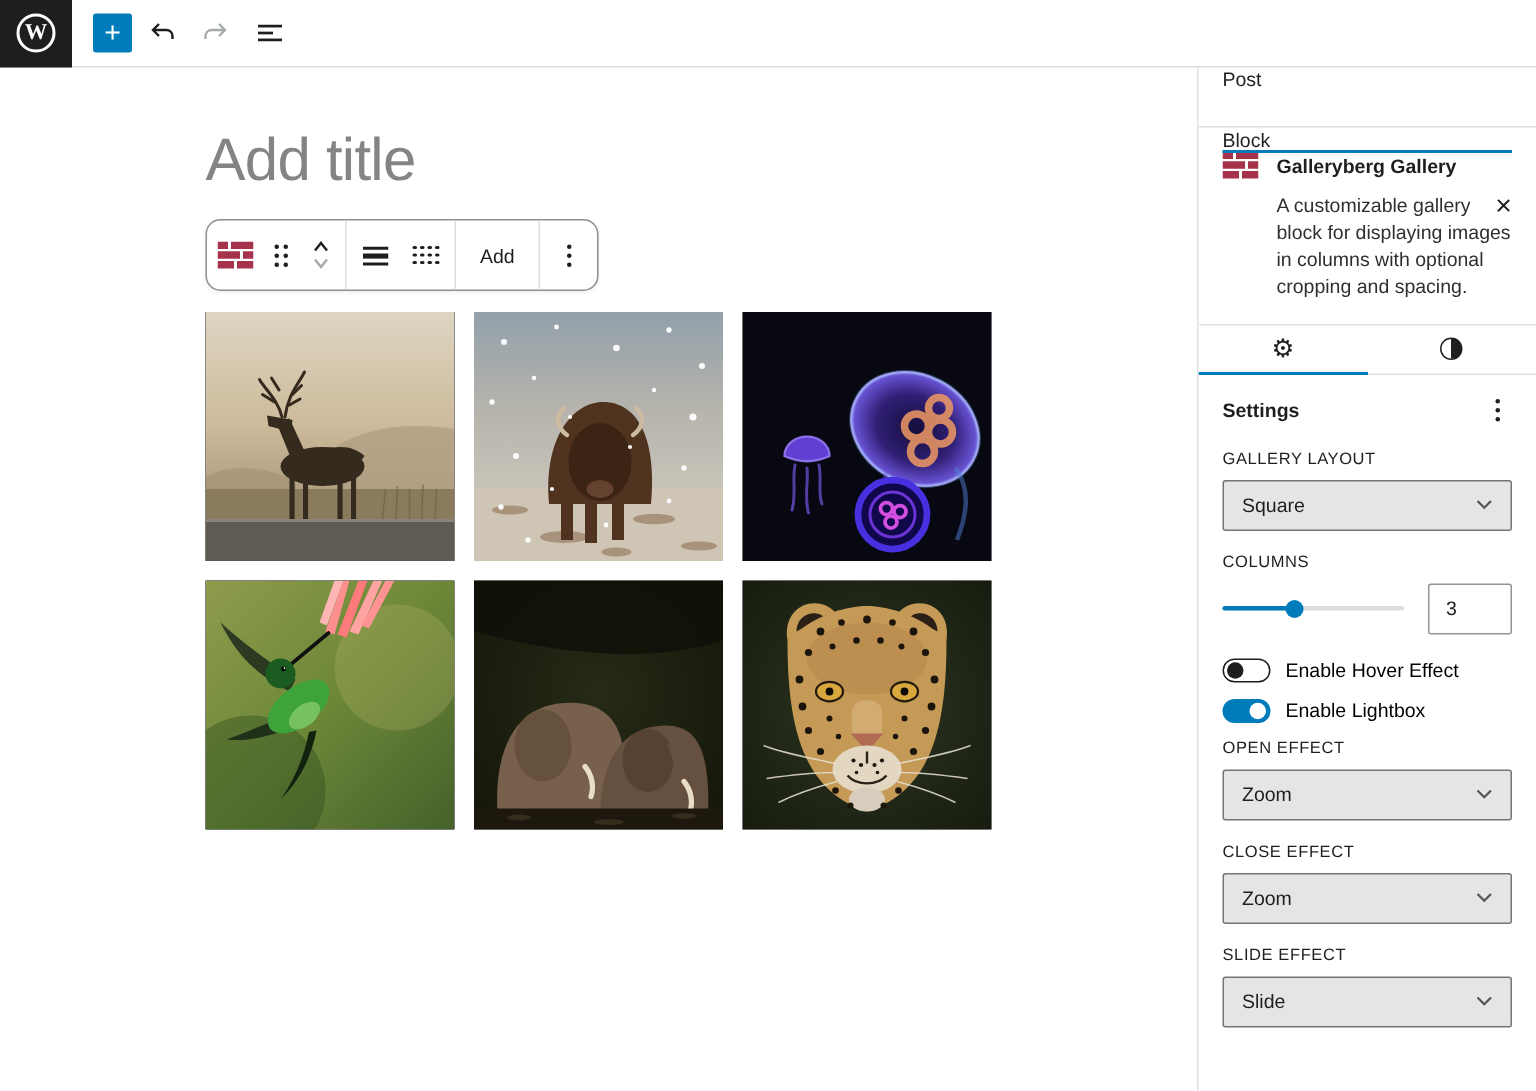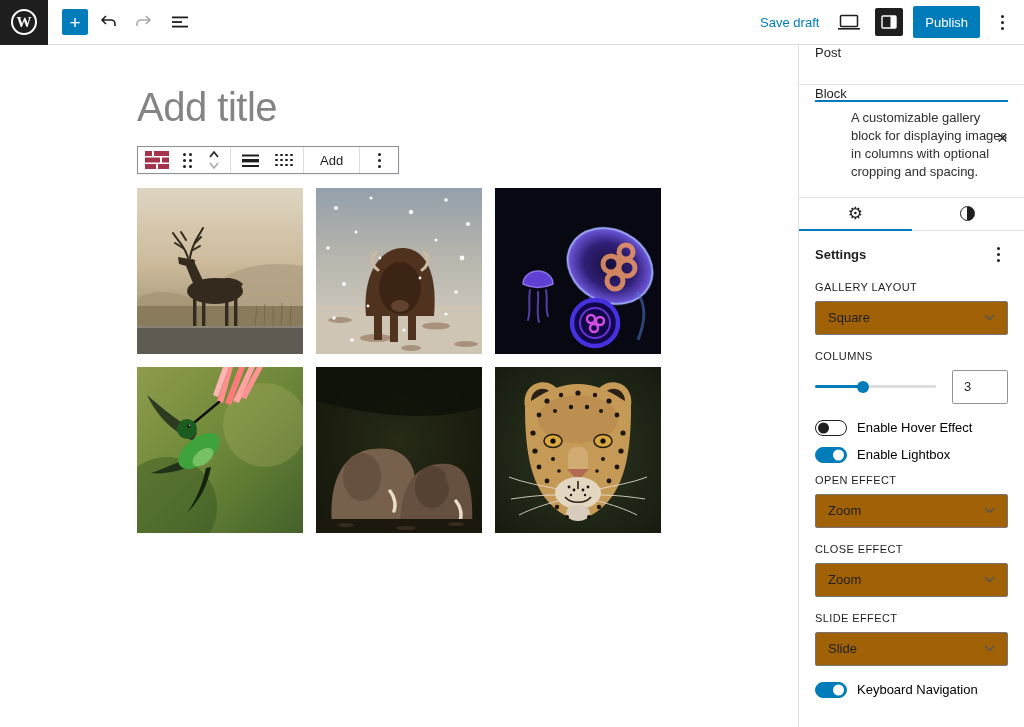--- a/index.html
+++ b/index.html
@@ -23,21 +23,21 @@
   .kebab{display:flex;flex-direction:column;gap:3px;align-items:center;justify-content:center;width:24px;height:32px;cursor:pointer;}
   .kebab i{width:3px;height:3px;border-radius:50%;background:#1e1e1e;display:block;}
 
   
   .workspace{display:flex;height:682px;}
   .canvas{flex:1;background:#fff;overflow:hidden;}
   .content{width:524px;margin:40px auto 0;}
   .post-title{font-size:40px;font-weight:400;color:#848484;letter-spacing:-.5px;margin-bottom:16px;cursor:text;}
 
   
-  .block-toolbar{display:inline-flex;align-items:stretch;height:28px;background:#fff;border:1px solid #8c8f94;border-radius:0;box-shadow:0 1px 3px rgba(0,0,0,.06);margin-bottom:6px;}
+  .block-toolbar{display:inline-flex;align-items:stretch;height:48px;background:#fff;border:1px solid #8c8f94;border-radius:10px;box-shadow:0 1px 3px rgba(0,0,0,.06);margin-bottom:6px;}
   .bt-group{display:flex;align-items:center;border-right:1px solid #ddd;padding:0 2px;}
   .bt-group:last-child{border-right:none;}
   .bt-cell{width:34px;height:38px;display:flex;align-items:center;justify-content:center;cursor:pointer;}
   .bt-cell.narrow{width:26px;}
   .movers{display:flex;flex-direction:column;justify-content:center;width:28px;cursor:pointer;}
   .movers svg{display:block;margin:0 auto;}
   .drag-dots{display:grid;grid-template-columns:repeat(2,3px);grid-template-rows:repeat(3,3px);gap:3px;}
   .drag-dots i{background:#1e1e1e;border-radius:50%;}
   .add-btn{padding:0 14px;display:flex;align-items:center;font-weight:500;cursor:pointer;}
   .grid-dots{display:grid;grid-template-columns:repeat(4,2.5px);grid-template-rows:repeat(3,2.5px);gap:2.5px;}
@@ -65,21 +65,21 @@
   .st-tab{flex:1;display:flex;align-items:center;justify-content:center;cursor:pointer;position:relative;}
   .st-tab.active::after{content:"";position:absolute;left:0;right:0;bottom:-1px;height:2px;background:var(--accent);}
   .gear-glyph{font-size:17px;line-height:1;color:#1e1e1e;}
   .contrast-circle{width:15px;height:15px;border:1.5px solid #1e1e1e;border-radius:50%;background:linear-gradient(to right,transparent 50%,#1e1e1e 50%);}
 
   .panel{padding:14px 16px;}
   .panel-head{display:flex;align-items:center;justify-content:space-between;margin-bottom:16px;}
   .panel-title{font-weight:600;}
   .kebab.small{height:20px;width:20px;}
   .field-label{font-size:11px;font-weight:500;letter-spacing:.4px;text-transform:uppercase;margin-bottom:8px;color:#1e1e1e;}
-  .select{height:34px;border:1px solid #757575;border-radius:2px;display:flex;align-items:center;justify-content:space-between;padding:0 12px;margin-bottom:15px;cursor:pointer;background:#a16207;}
+  .select{height:34px;border:1px solid #757575;border-radius:2px;display:flex;align-items:center;justify-content:space-between;padding:0 12px;margin-bottom:15px;cursor:pointer;background:#e5e5e5;}
   .select .chev{color:#555;}
 
   .columns-row{display:flex;align-items:center;gap:16px;margin-bottom:16px;}
   .slider{flex:1;height:3px;background:#ddd;border-radius:2px;position:relative;cursor:pointer;}
   .slider .fill{position:absolute;left:0;top:0;bottom:0;width:40%;background:var(--accent);border-radius:2px;}
   .slider .thumb{position:absolute;left:40%;top:50%;transform:translate(-50%,-50%);width:12px;height:12px;border-radius:50%;background:var(--accent);}
   .num-input{width:56px;height:34px;border:1px solid #949494;border-radius:2px;display:flex;align-items:center;padding-left:11px;background:#fff;cursor:text;}
 
   .toggle-row{display:flex;align-items:center;gap:10px;margin-bottom:11px;}
   .pill{width:32px;height:16px;border-radius:9px;position:relative;display:inline-block;cursor:pointer;flex:0 0 auto;}
@@ -114,41 +114,20 @@
   </div>
   <div class="tb-icon">
     <svg width="18" height="18" viewBox="0 0 18 18">
       <rect x="1" y="3.5" width="16" height="1.8" fill="#1e1e1e"></rect>
       <rect x="1" y="8.1" width="10" height="1.8" fill="#1e1e1e"></rect>
       <rect x="1" y="12.7" width="16" height="1.8" fill="#1e1e1e"></rect>
     </svg>
   </div>
 
 
-  <div class="tb-right">
-    <span class="save-draft">Save draft</span>
-    <div class="tb-icon">
-      <svg width="24" height="22" viewBox="0 0 24 22">
-        <rect x="3.5" y="4.5" width="17" height="11" rx="1" fill="none" stroke="#1e1e1e" stroke-width="1.5"></rect>
-        <rect x="1" y="17" width="22" height="1.6" fill="#1e1e1e"></rect>
-      </svg>
-    </div>
-    <div class="dark-btn">
-      <svg width="16" height="14" viewBox="0 0 16 14">
-        <rect x="1" y="1" width="14" height="12" rx="1" fill="none" stroke="#fff" stroke-width="1.4"></rect>
-        <rect x="9.5" y="1" width="5.5" height="12" fill="#fff"></rect>
-      </svg>
-    </div>
-    <button class="publish-btn">Publish</button>
-    <div class="kebab">
-        <i></i>
-        <i></i>
-        <i></i>
-      </div>
-  </div>
 </div>
 
 <div class="workspace">
   <div class="canvas">
     <div class="content">
       <div class="post-title">Add title</div>
 
       
       <div class="block-toolbar">
         <div class="bt-group">
@@ -507,20 +486,33 @@
   <div class="sidebar">
     <div class="sb-tabs">
       <div class="sb-tab">Post</div>
       <div class="sb-tab active">Block</div>
       <div class="sb-close">
           <span>×</span>
         </div>
     </div>
 
     <div class="block-card">
+      <div class="card-head">
+        <svg width="24" height="19" viewBox="0 0 24 19">
+          <g fill="#a5334c">
+            <rect x="0" y="0" width="7" height="5"></rect>
+              <rect x="9" y="0" width="15" height="5"></rect>
+            <rect x="0" y="6.5" width="15" height="5"></rect>
+              <rect x="17" y="6.5" width="7" height="5"></rect>
+            <rect x="0" y="13" width="11" height="5"></rect>
+              <rect x="13" y="13" width="11" height="5"></rect>
+          </g>
+        </svg>
+        <span class="card-title">Galleryberg Gallery</span>
+      </div>
       <div class="card-desc">A customizable gallery block for displaying images in columns with optional cropping and spacing.</div>
     </div>
 
     <div class="settings-tabs">
       <div class="st-tab active">
           <span class="gear-glyph">⚙</span>
         </div>
       <div class="st-tab">
           <span class="contrast-circle"></span>
         </div>
@@ -585,23 +577,15 @@
       </div>
 
       <div class="field-label">SLIDE EFFECT</div>
       <div class="select">
         <span>Slide</span>
         <svg class="chev" width="11" height="7" viewBox="0 0 11 7">
             <polyline points="1,1 5.5,5.5 10,1" fill="none" stroke="#555" stroke-width="1.5"></polyline>
           </svg>
       </div>
 
-      <div class="mt16">
-          <div class="toggle-row">
-            <span class="pill on">
-              <span class="knob"></span>
-            </span>
-            <span class="toggle-label">Keyboard Navigation</span>
-          </div>
-        </div>
     </div>
   </div>
 </div>
 
 </body></html>

